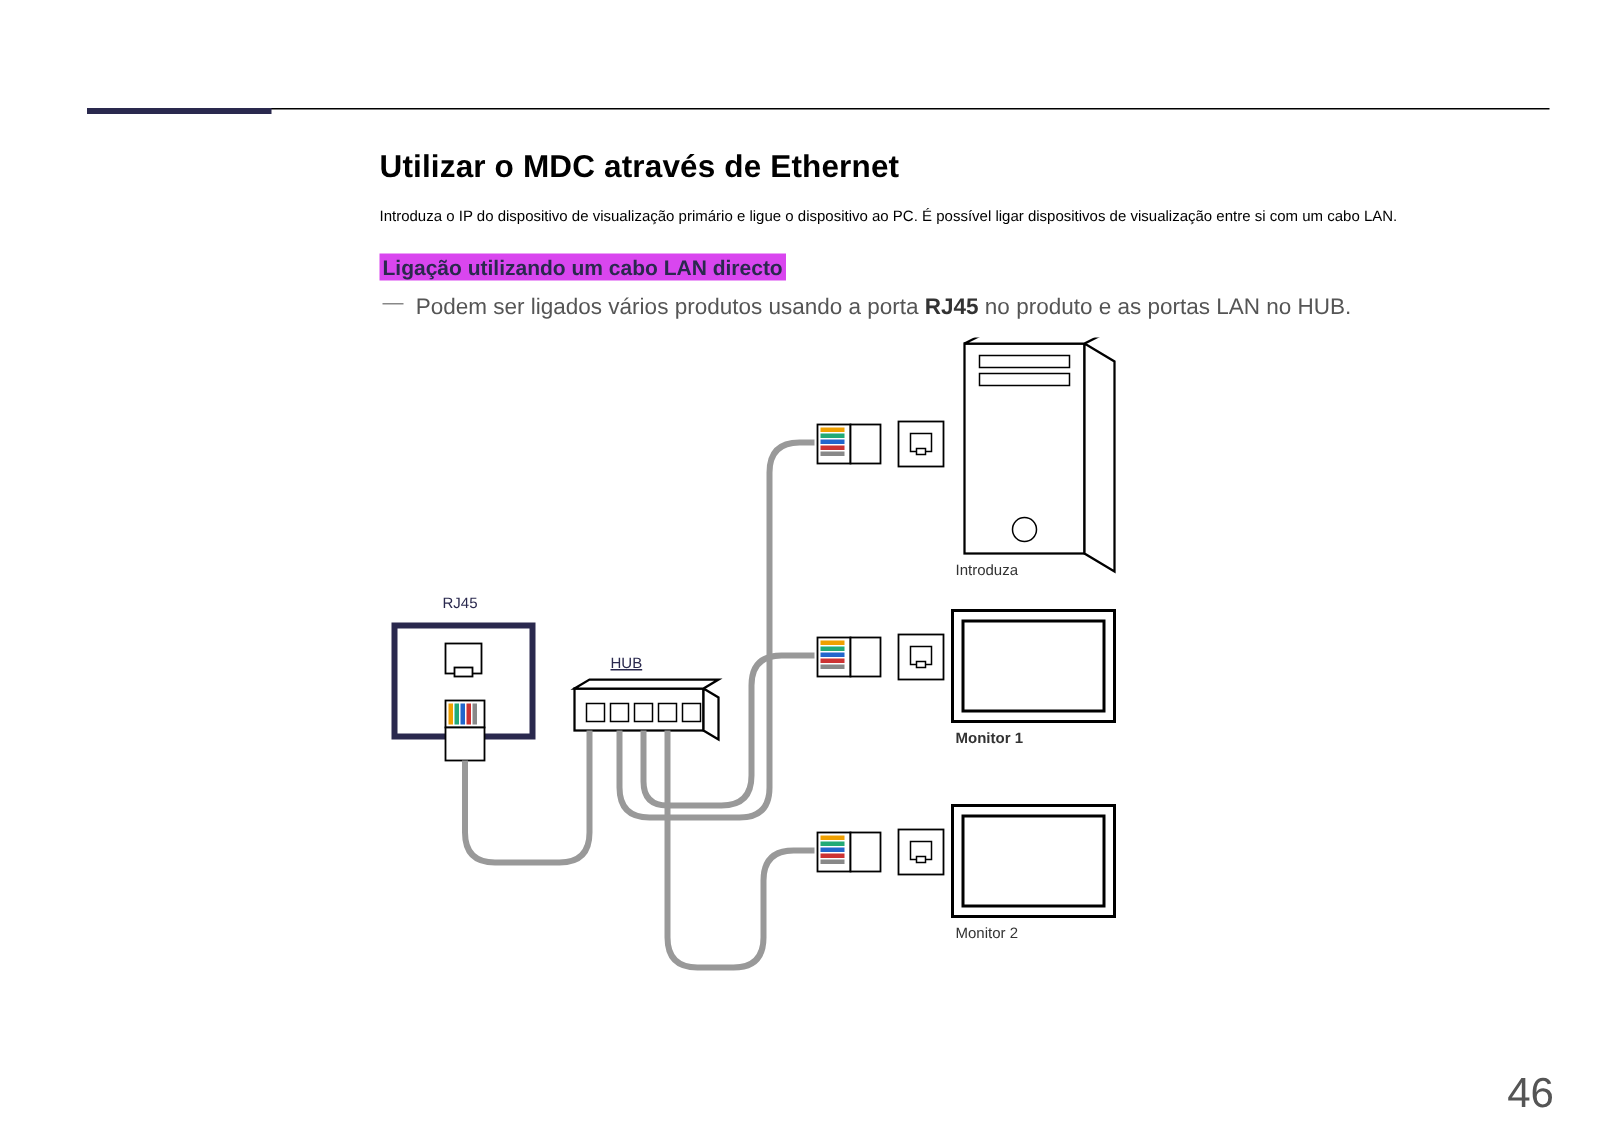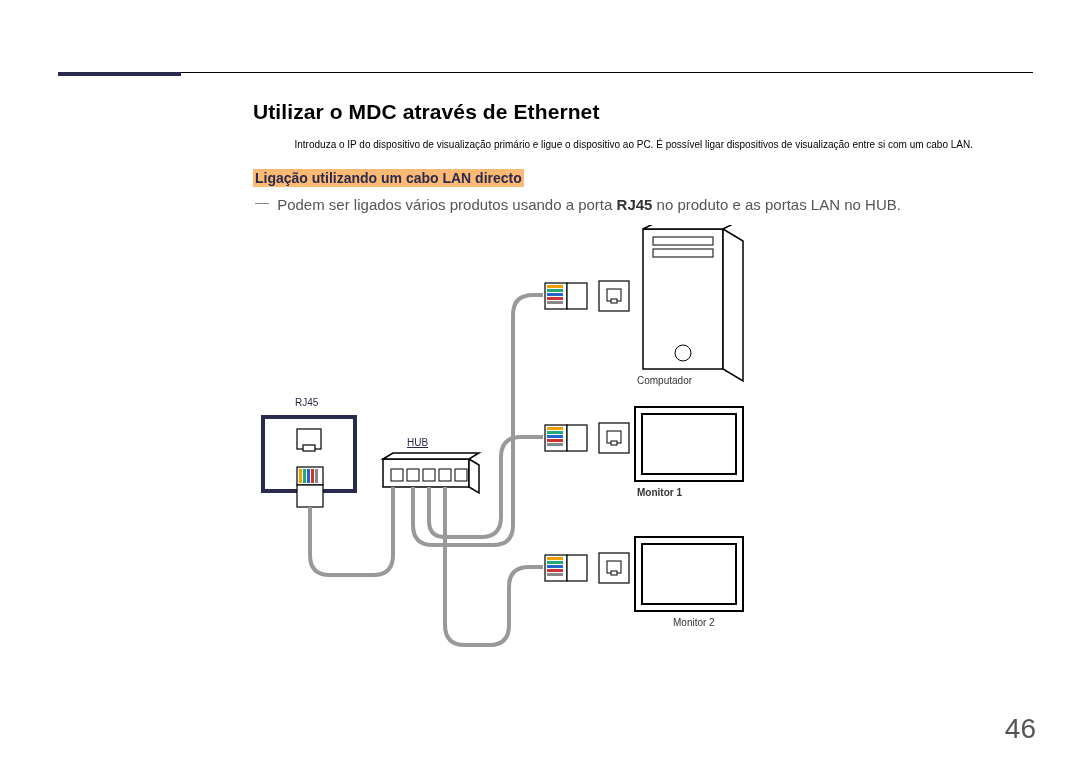--- a/index.html
+++ b/index.html
@@ -1,22 +1,22 @@
 <!DOCTYPE html>
 <html><head>
 <meta charset="utf-8">
 <style>
   html,body{margin:0;padding:0;background:#fff;font-family:"Segoe UI",Arial,Helvetica,sans-serif;color:#000;}
   .page{position:relative;width:1080px;height:763px;box-sizing:border-box;border-radius:13px;}
   .hr-top{position:absolute;left:58px;top:72px;width:975px;height:1px;border-top:1px solid #000;}
   .accent{position:absolute;left:58px;top:72px;width:123px;height:4px;background:#2a294e;}
   .heading{position:absolute;left:253px;top:100px;font-size:21px;font-weight:700;letter-spacing:.1px;}
-  .intro{position:absolute;left:253px;top:137px;font-size:10px;line-height:16px;width:720px;text-align:right;}
+  .intro{position:absolute;left:253px;top:137px;font-size:10px;line-height:16px;width:720px;}
   .subhead{position:absolute;left:253px;top:170px;font-size:14px;font-weight:700;color:#2a294e;}
-  .hl{background:#fdba74;padding:1px 2px;}
+  .hl{background:#d946ef;padding:1px 2px;}
   .note{position:absolute;left:255px;top:196px;font-size:15px;color:#555;width:700px;}
   .note .dash{display:inline-block;width:14px;height:1px;background:#888;vertical-align:super;margin-right:4px;}
   .note b{color:#333;}
   .diagram{position:absolute;left:253px;top:225px;width:520px;height:440px;}
   .lbl{position:absolute;font-size:10px;color:#2a294e;}
   .cap{position:absolute;font-size:10px;color:#333;}
   .pageno{position:absolute;right:44px;bottom:18px;font-size:28px;color:#555;}
 </style>
 </head>
 <body>
@@ -137,19 +137,19 @@
         <path d="M160 262 V300 Q160 320 180 320 H240 Q260 320 260 300 V90 Q260 70 280 70 H290"></path>
 
         <path d="M176 262 V296 Q176 312 192 312 H228 Q248 312 248 292 V232 Q248 212 268 212 H290"></path>
 
         <path d="M192 262 V400 Q192 420 212 420 H236 Q256 420 256 400 V362 Q256 342 276 342 H290"></path>
       </g>
     </svg>
 
     <div class="lbl" style="left:42px;top:172px;">RJ45</div>
     <div class="lbl" style="left:154px;top:212px;text-decoration:underline;">HUB</div>
-    <div class="cap" style="left:384px;top:150px;">Computador</div>
+    <div class="cap" style="left:384px;top:150px;">Introduza</div>
     <div class="cap" style="left:384px;top:262px;font-weight:bold;">Monitor 1</div>
-    <div class="cap" style="left:384px;top:392px;margin-left:36px;">Monitor 2</div>
+    <div class="cap" style="left:384px;top:392px;">Monitor 2</div>
   </div>
 
   <div class="pageno">46</div>
 </div>
 
 </body></html>

